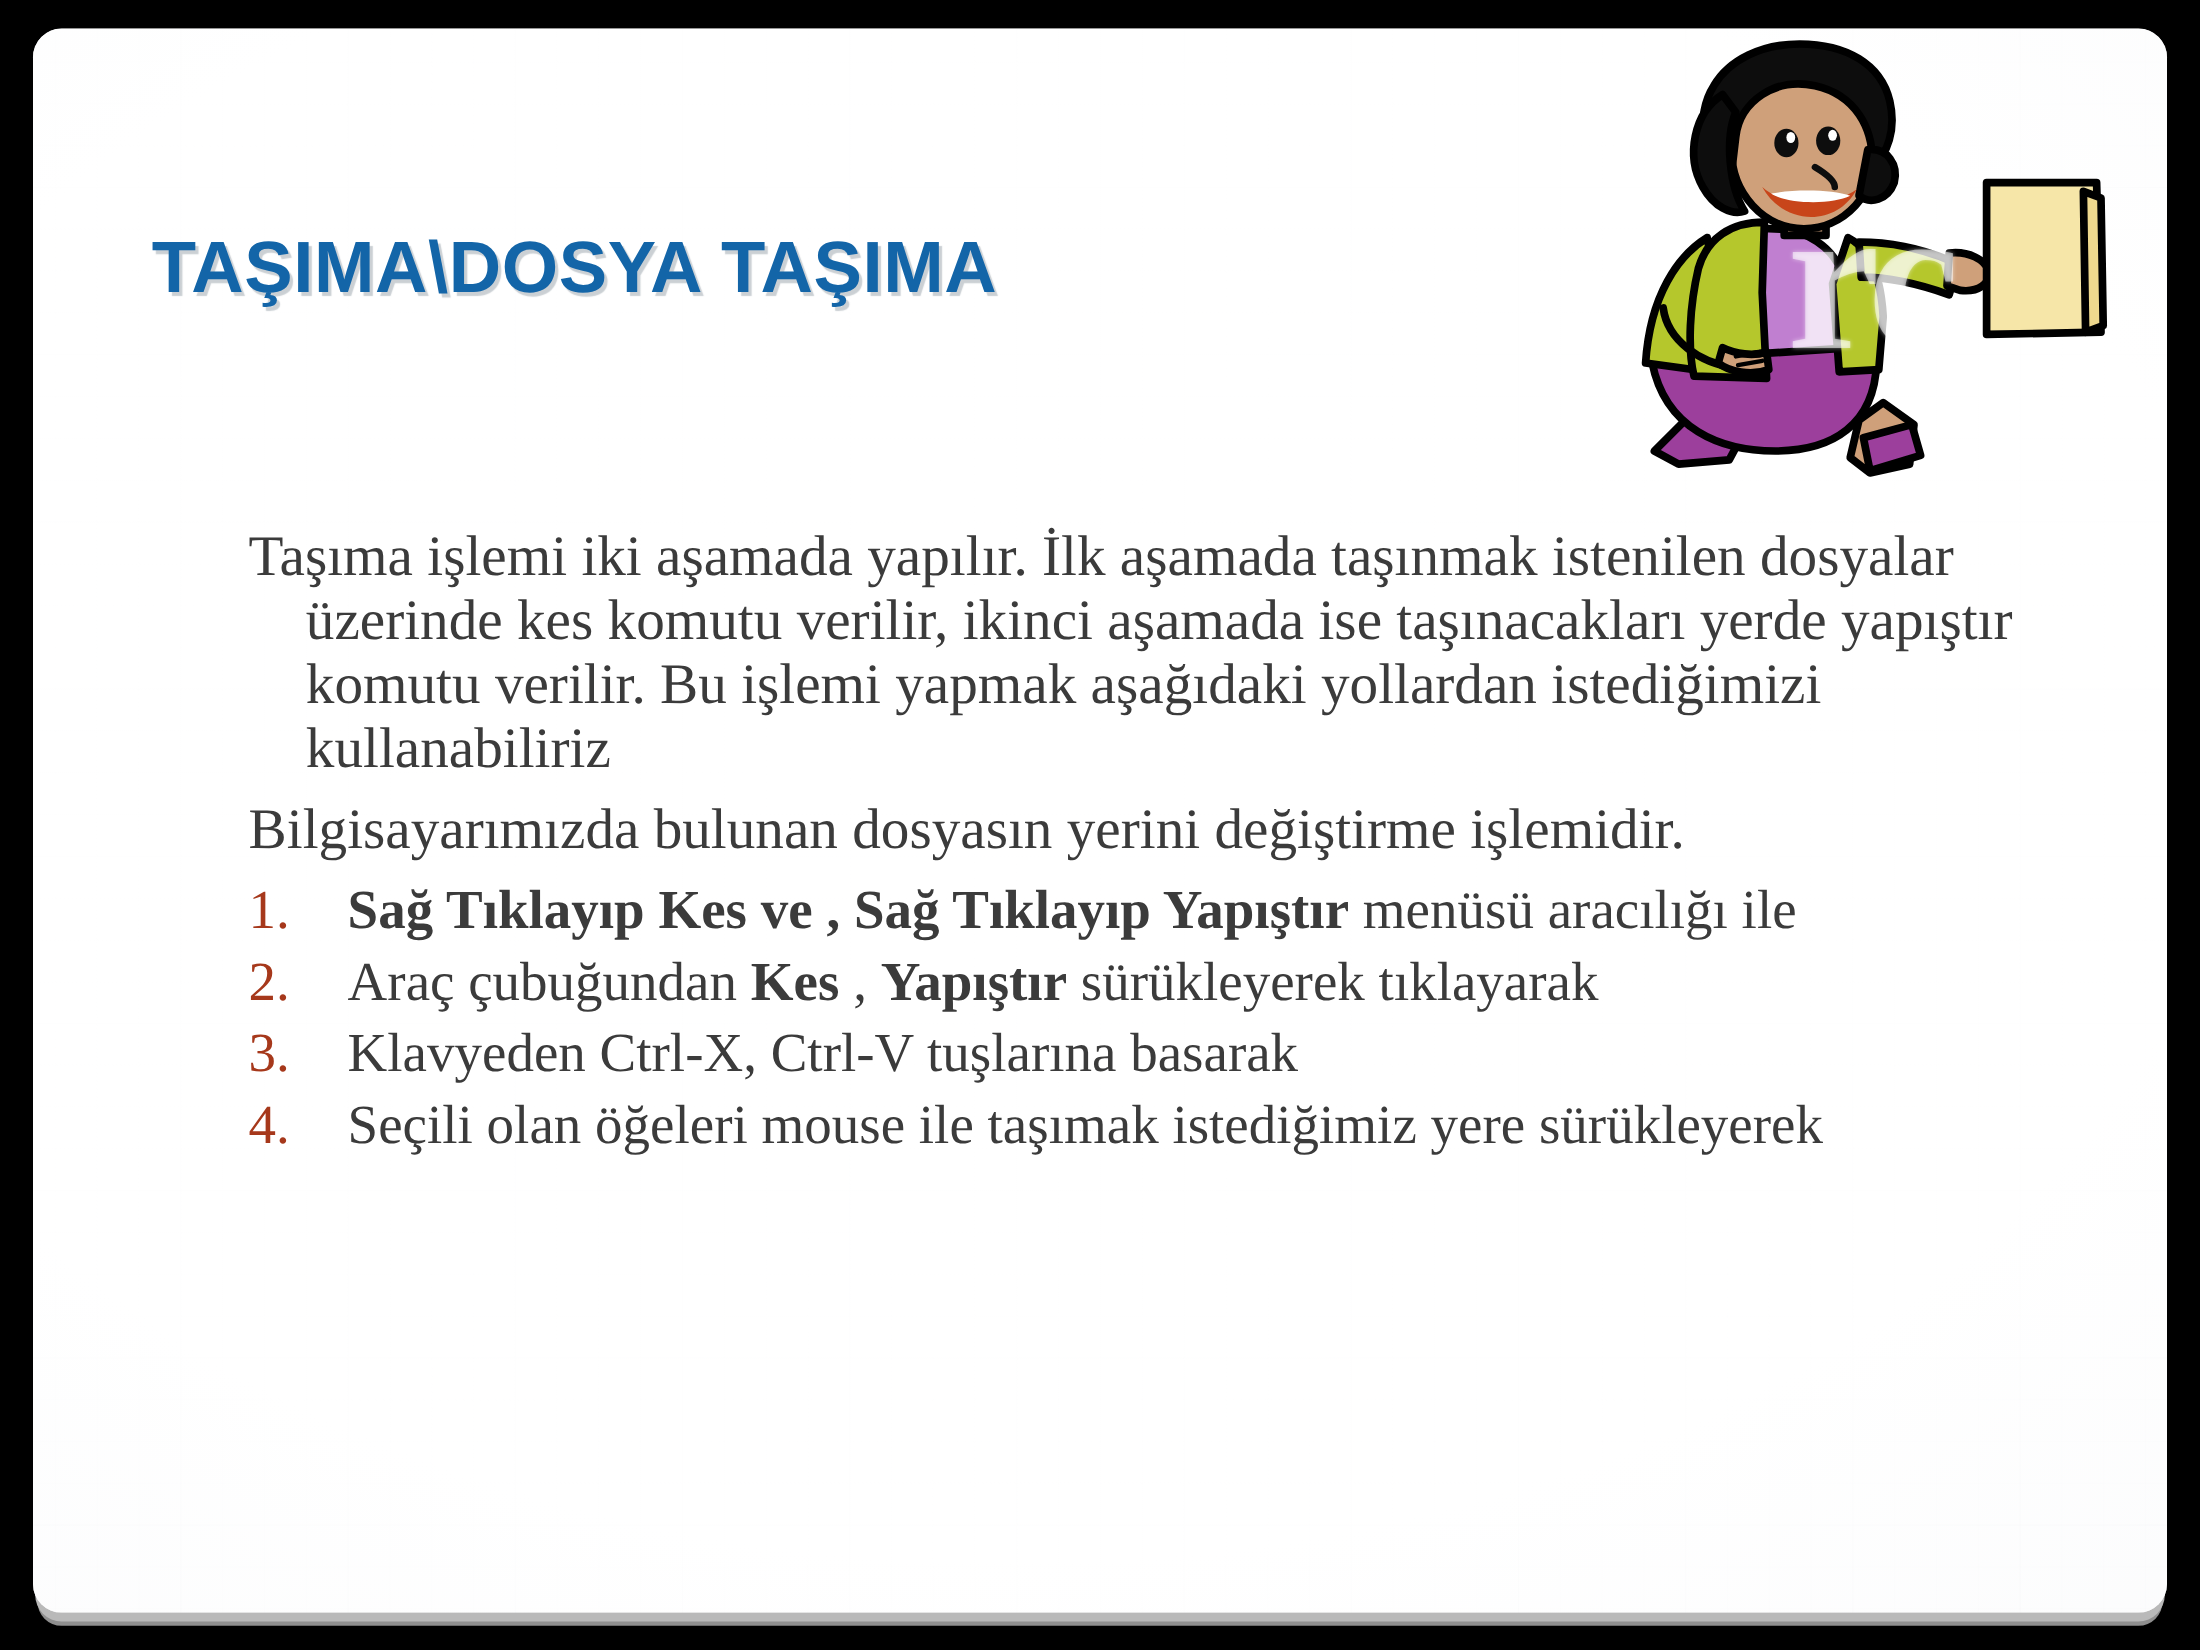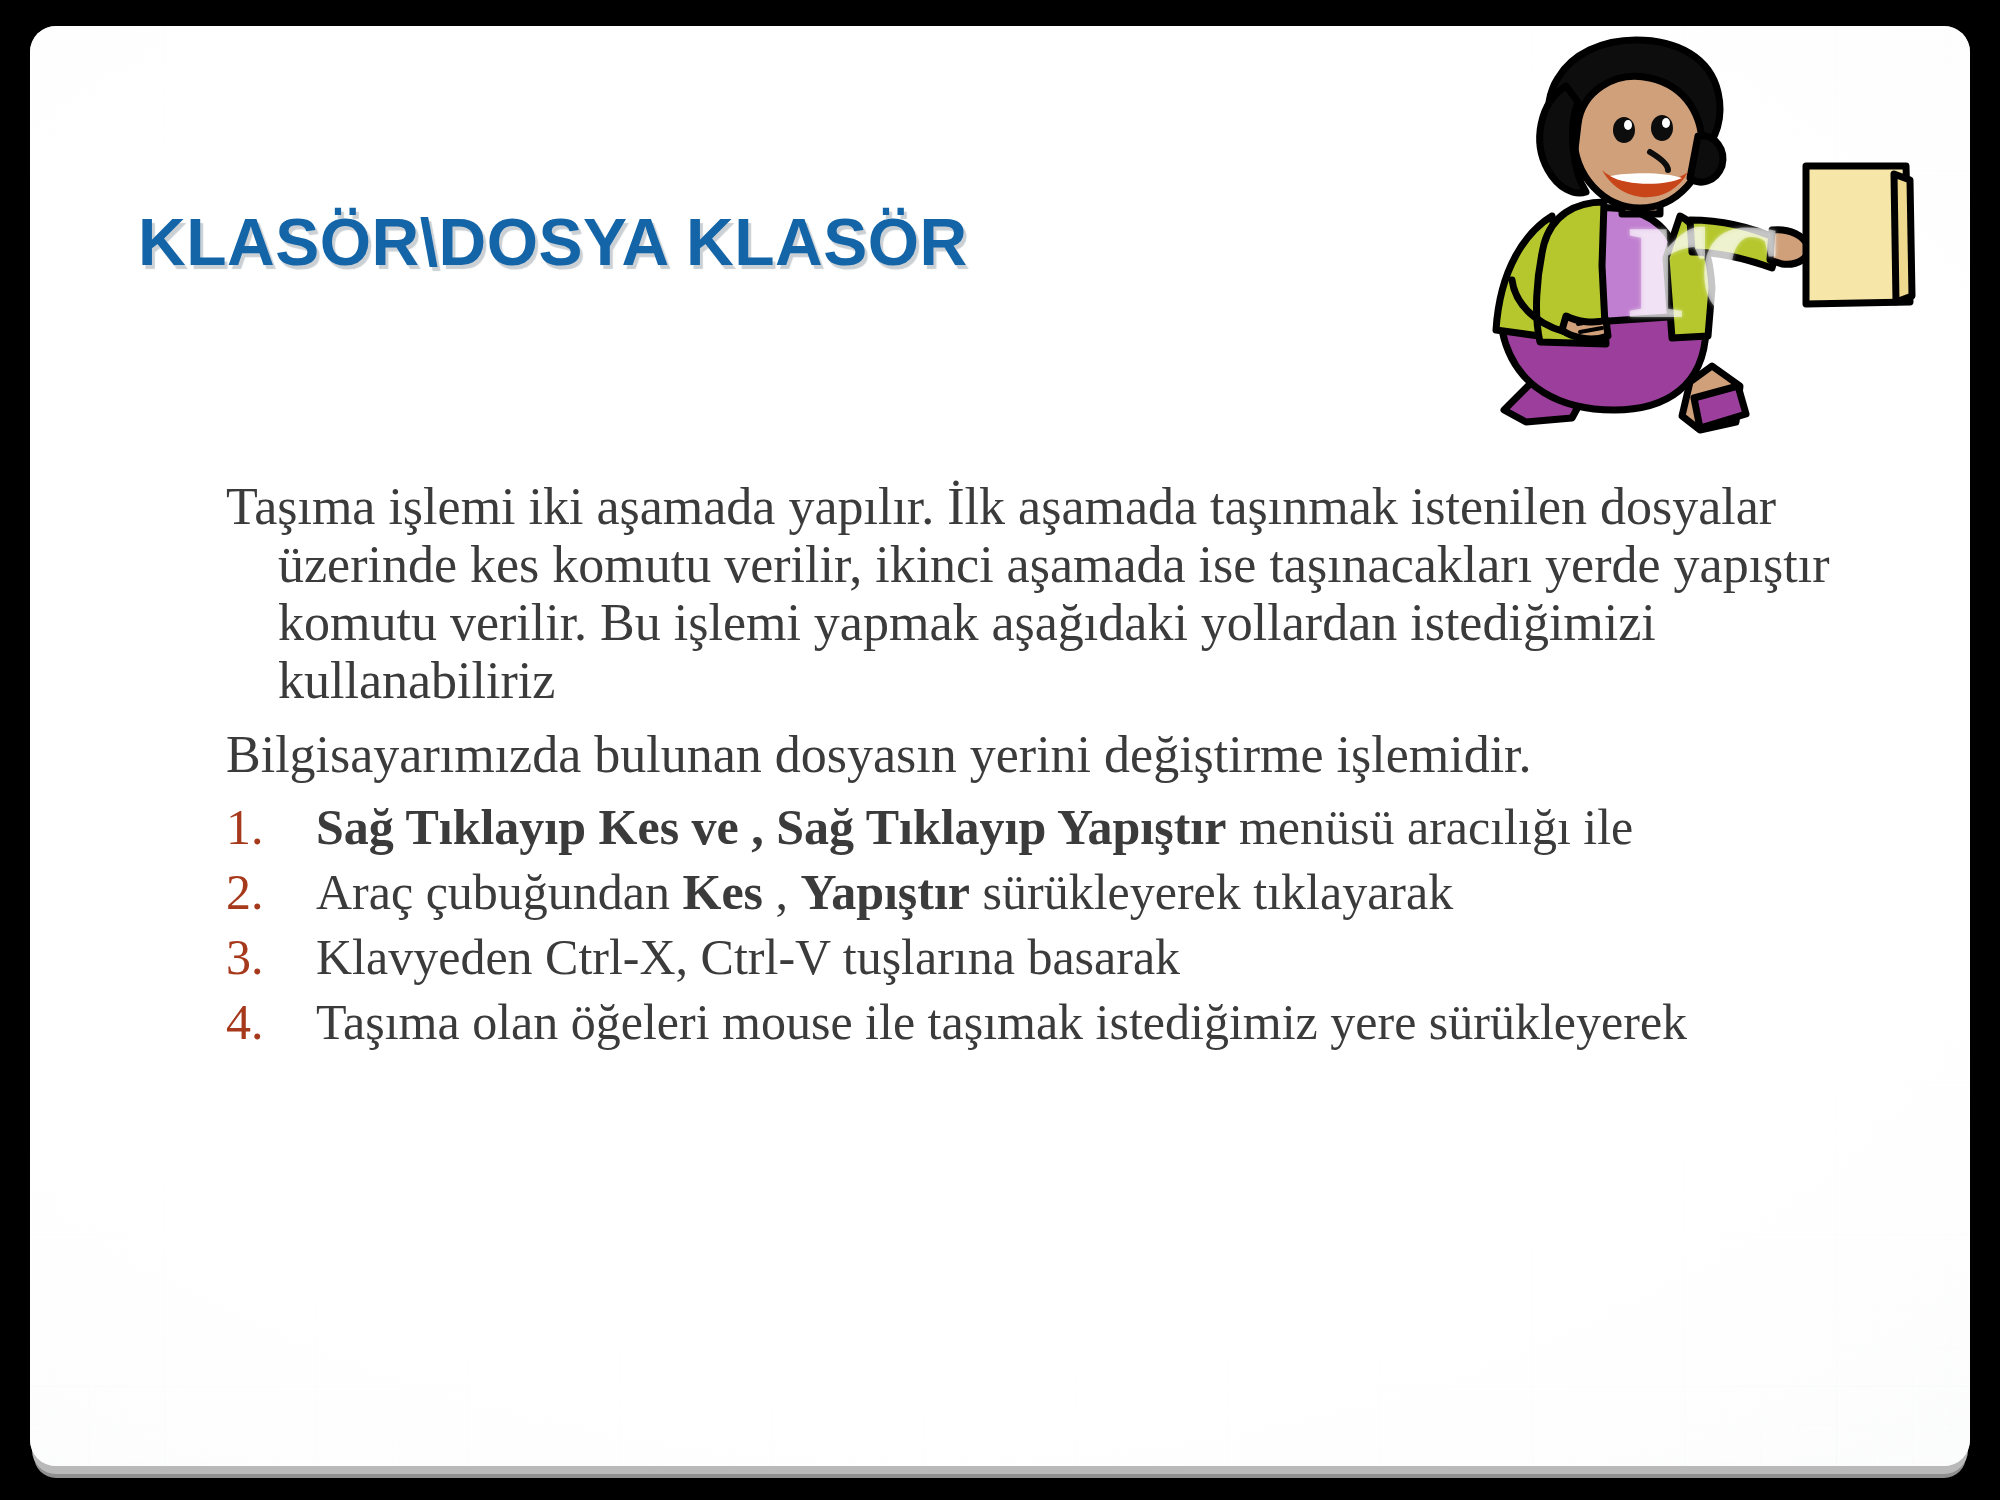--- a/index.html
+++ b/index.html
@@ -132,21 +132,21 @@
         </g>
 
         <g stroke="#000" stroke-width="7" stroke-linejoin="round">
           <path d="M352 136 L452 136 L456 272 L352 274 Z" fill="#f6e6a8"></path>
           <path d="M440 144 L456 150 L458 266 L442 272 Z" fill="#efd98e"></path>
         </g>
       </svg>
     </div>
     <div id="watermark">rc</div>
 
-    <div id="slide-title">KLASÖR\DOSYA KLASÖR</div>
+    <div id="slide-title">TAŞIMA\DOSYA TAŞIMA</div>
 
     <div id="body-content">
 
       <p class="para">
         <span class="first-line">Taşıma işlemi iki aşamada yapılır. İlk aşamada taşınmak istenilen dosyalar üzerinde kes komutu verilir, ikinci aşamada ise taşınacakları yerde yapıştır komutu verilir. Bu işlemi yapmak aşağıdaki yollardan istediğimizi kullanabiliriz</span>
       </p>
 
       <p class="para">
         <span class="first-line">Bilgisayarımızda bulunan dosyasın yerini değiştirme işlemidir.</span>
       </p>
@@ -163,20 +163,20 @@
           <span class="li-text"><span>Araç çubuğundan </span><b>Kes</b><span> , </span><b>Yapıştır</b><span> sürükleyerek tıklayarak</span></span>
         </li>
 
         <li class="li-row">
           <span class="li-num">3.</span>
           <span class="li-text">Klavyeden Ctrl-X, Ctrl-V tuşlarına basarak</span>
         </li>
 
         <li class="li-row">
           <span class="li-num">4.</span>
-          <span class="li-text">Taşıma olan öğeleri mouse ile taşımak istediğimiz yere sürükleyerek</span>
+          <span class="li-text">Seçili olan öğeleri mouse ile taşımak istediğimiz yere sürükleyerek</span>
         </li>
 
       </ol>
     </div>
 
   </div>
 </div>
 
 </body></html>

